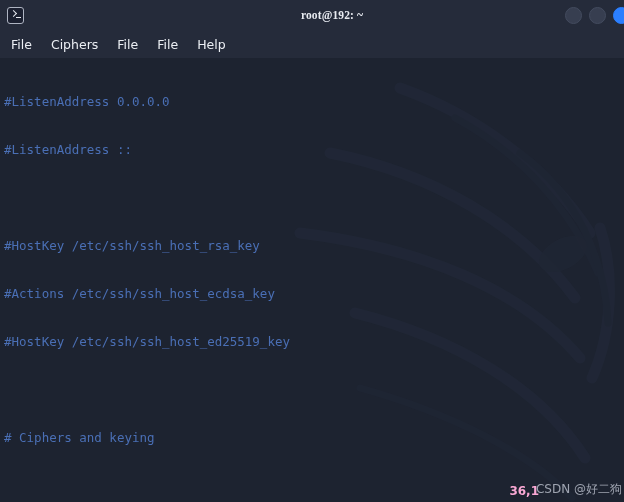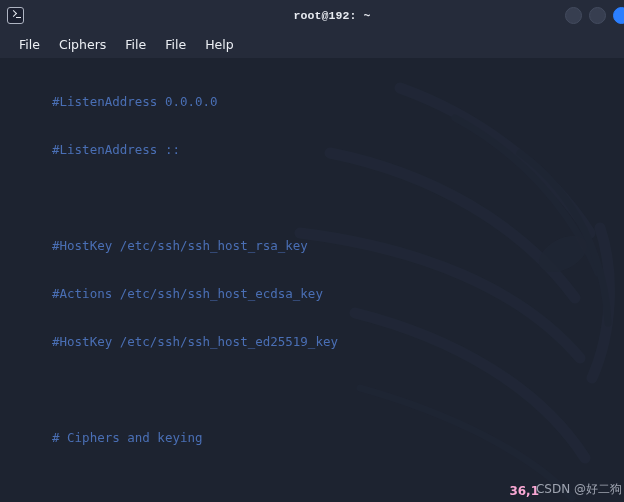--- a/index.html
+++ b/index.html
@@ -49,21 +49,21 @@
     content:"";
     position:absolute;
     left:8px; top:9px;
     width:5px; height:1.5px;
     background:#e6e9f0;
   }
   .title-text {
     position:absolute;
     left:0; right:0;
     text-align:center;
-    font-family:Liberation Mono, monospace;
+    font-family:Liberation Serif, serif;
     font-size:11.5px;
     font-weight:bold;
     color:#e8ebf1;
     letter-spacing:0.1px;
     pointer-events:none;
     margin-left:40px;
   }
   .win-controls {
     position:absolute;
     right:-6px; top:0;
@@ -82,21 +82,21 @@
     background:#2b7fff;
     border-color:#2b7fff;
   }
 
   
   .menubar {
     height:28px;
     background:#252b3a;
     display:flex;
     align-items:center;
-    padding-left:12px;
+    padding-left:4px;
     gap:5px;
     flex:0 0 auto;
   }
   .menu-item {
     font-family:"DejaVu Sans", sans-serif;
     font-size:12.5px;
     color:#eceff4;
     padding:2px 7px;
     border-radius:3px;
     cursor:default;
@@ -121,21 +121,21 @@
 
   .screen {
     position:relative;
     padding:4px 0 0 4px;
     font-family:"DejaVu Sans Mono", monospace;
     font-size:12.5px;
     line-height:16px;
     white-space:pre;
     z-index:2;
   }
-  .line { height:16px;margin-left:48px; }
+  .line { height:16px; }
 
   .c-comment { color:#4a6fb5; }
 
   
   .ruler {
     position:absolute;
     right:85px;
     bottom:4px;
     font-family:"DejaVu Sans", sans-serif;
     font-size:12px;

